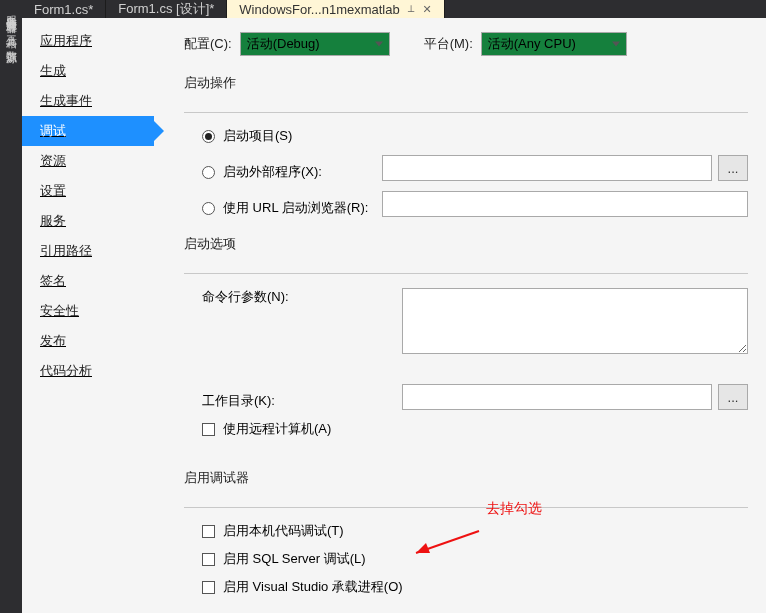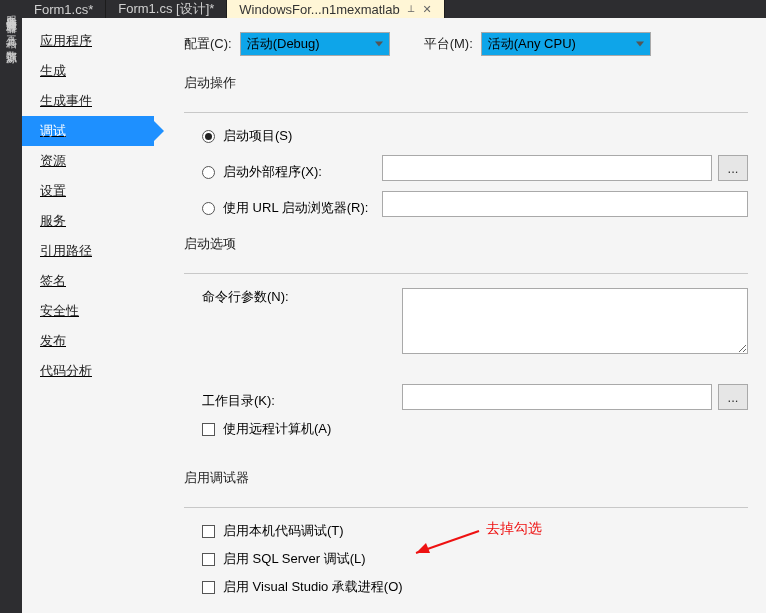--- a/index.html
+++ b/index.html
@@ -17,21 +17,21 @@
 .nav { width: 132px; background: #f5f5f5; padding-top: 8px; text-decoration: underline; }
 .nav-item { padding: 6px 18px; color: #222; cursor: pointer; position: relative; }
 .nav-item.selected { background: #1e90ff; color: #fff; }
 .nav-item.selected::after {
   content: ""; position: absolute; right: -10px; top: 50%; transform: translateY(-50%);
   width: 0; height: 0; border-top: 10px solid transparent; border-bottom: 10px solid transparent; border-left: 10px solid #1e90ff;
 }
 .panel { flex: 1; padding: 14px 18px 10px 30px; overflow: auto; }
 .row-top { display: flex; align-items: center; gap: 8px; margin-bottom: 18px; }
 .lbl { color: #222; }
-.combo { height: 24px; border: 1px solid #a9a9a9; background: #0ea5e9; padding: 0 22px 0 6px; position: relative; display: inline-flex; align-items: center; cursor: pointer; }
+.combo { height: 24px; border: 1px solid #a9a9a9; background: #15803d; padding: 0 22px 0 6px; position: relative; display: inline-flex; align-items: center; cursor: pointer; }
 .combo::after { content: ""; position: absolute; right: 6px; top: 50%; transform: translateY(-50%); border-left: 4px solid transparent; border-right: 4px solid transparent; border-top: 5px solid #555; }
 .section-hd { border-bottom: 1px solid #c8c8c8; padding-bottom: 20px; margin-bottom: 14px; margin-top: 6px; color: #222; }
 .form-row { display: flex; align-items: flex-end; margin-bottom: 10px; margin-left: 18px; }
 .radio, .check { display: inline-flex; align-items: center; gap: 8px; cursor: pointer; }
 .radio-dot { width: 13px; height: 13px; border: 1px solid #555; border-radius: 50%; display: inline-flex; align-items: center; justify-content: center; background: #fff; }
 .radio-dot.checked::after { content: ""; width: 7px; height: 7px; background: #222; border-radius: 50%; }
 .check-box { width: 13px; height: 13px; border: 1px solid #555; background: #fff; display: inline-block; }
 .field-lbl { width: 180px; }
 .field-lbl2 { width: 200px; }
 .txt { flex: 1; height: 26px; border: 1px solid #a9a9a9; background: #fff; padding: 0 4px; }
@@ -85,21 +85,21 @@
 
     <div class="panel">
 
       <div class="row-top">
         <span class="lbl">配置(C):</span>
         <div class="combo" style="width:150px">
             <span>活动(Debug)</span>
           </div>
         <span style="width:18px"></span>
         <span class="lbl">平台(M):</span>
-        <div class="combo" style="width:170px">
+        <div class="combo" style="width:146px">
             <span>活动(Any CPU)</span>
           </div>
       </div>
 
       <div class="section-hd">启动操作</div>
 
       <div class="form-row">
         <label class="radio">
           <span class="radio-dot checked"></span>
           <span>启动项目(S)</span>
@@ -163,17 +163,17 @@
         <label class="check">
           <span class="check-box"></span>
           <span>启用 Visual Studio 承载进程(O)</span>
         </label>
       </div>
 
       <svg class="arrow-svg" style="left:250px; top:505px" width="80" height="40">
         <line x1="75" y1="8" x2="12" y2="30" stroke="#e11" stroke-width="2"></line>
         <polygon points="12,30 22,20 26,30" fill="#e11"></polygon>
       </svg>
-      <div class="annot" style="left:332px; top:502px">去掉勾选</div>
+      <div class="annot" style="left:332px; top:482px">去掉勾选</div>
 
     </div>
   </div>
 </div>
 
 </body></html>

